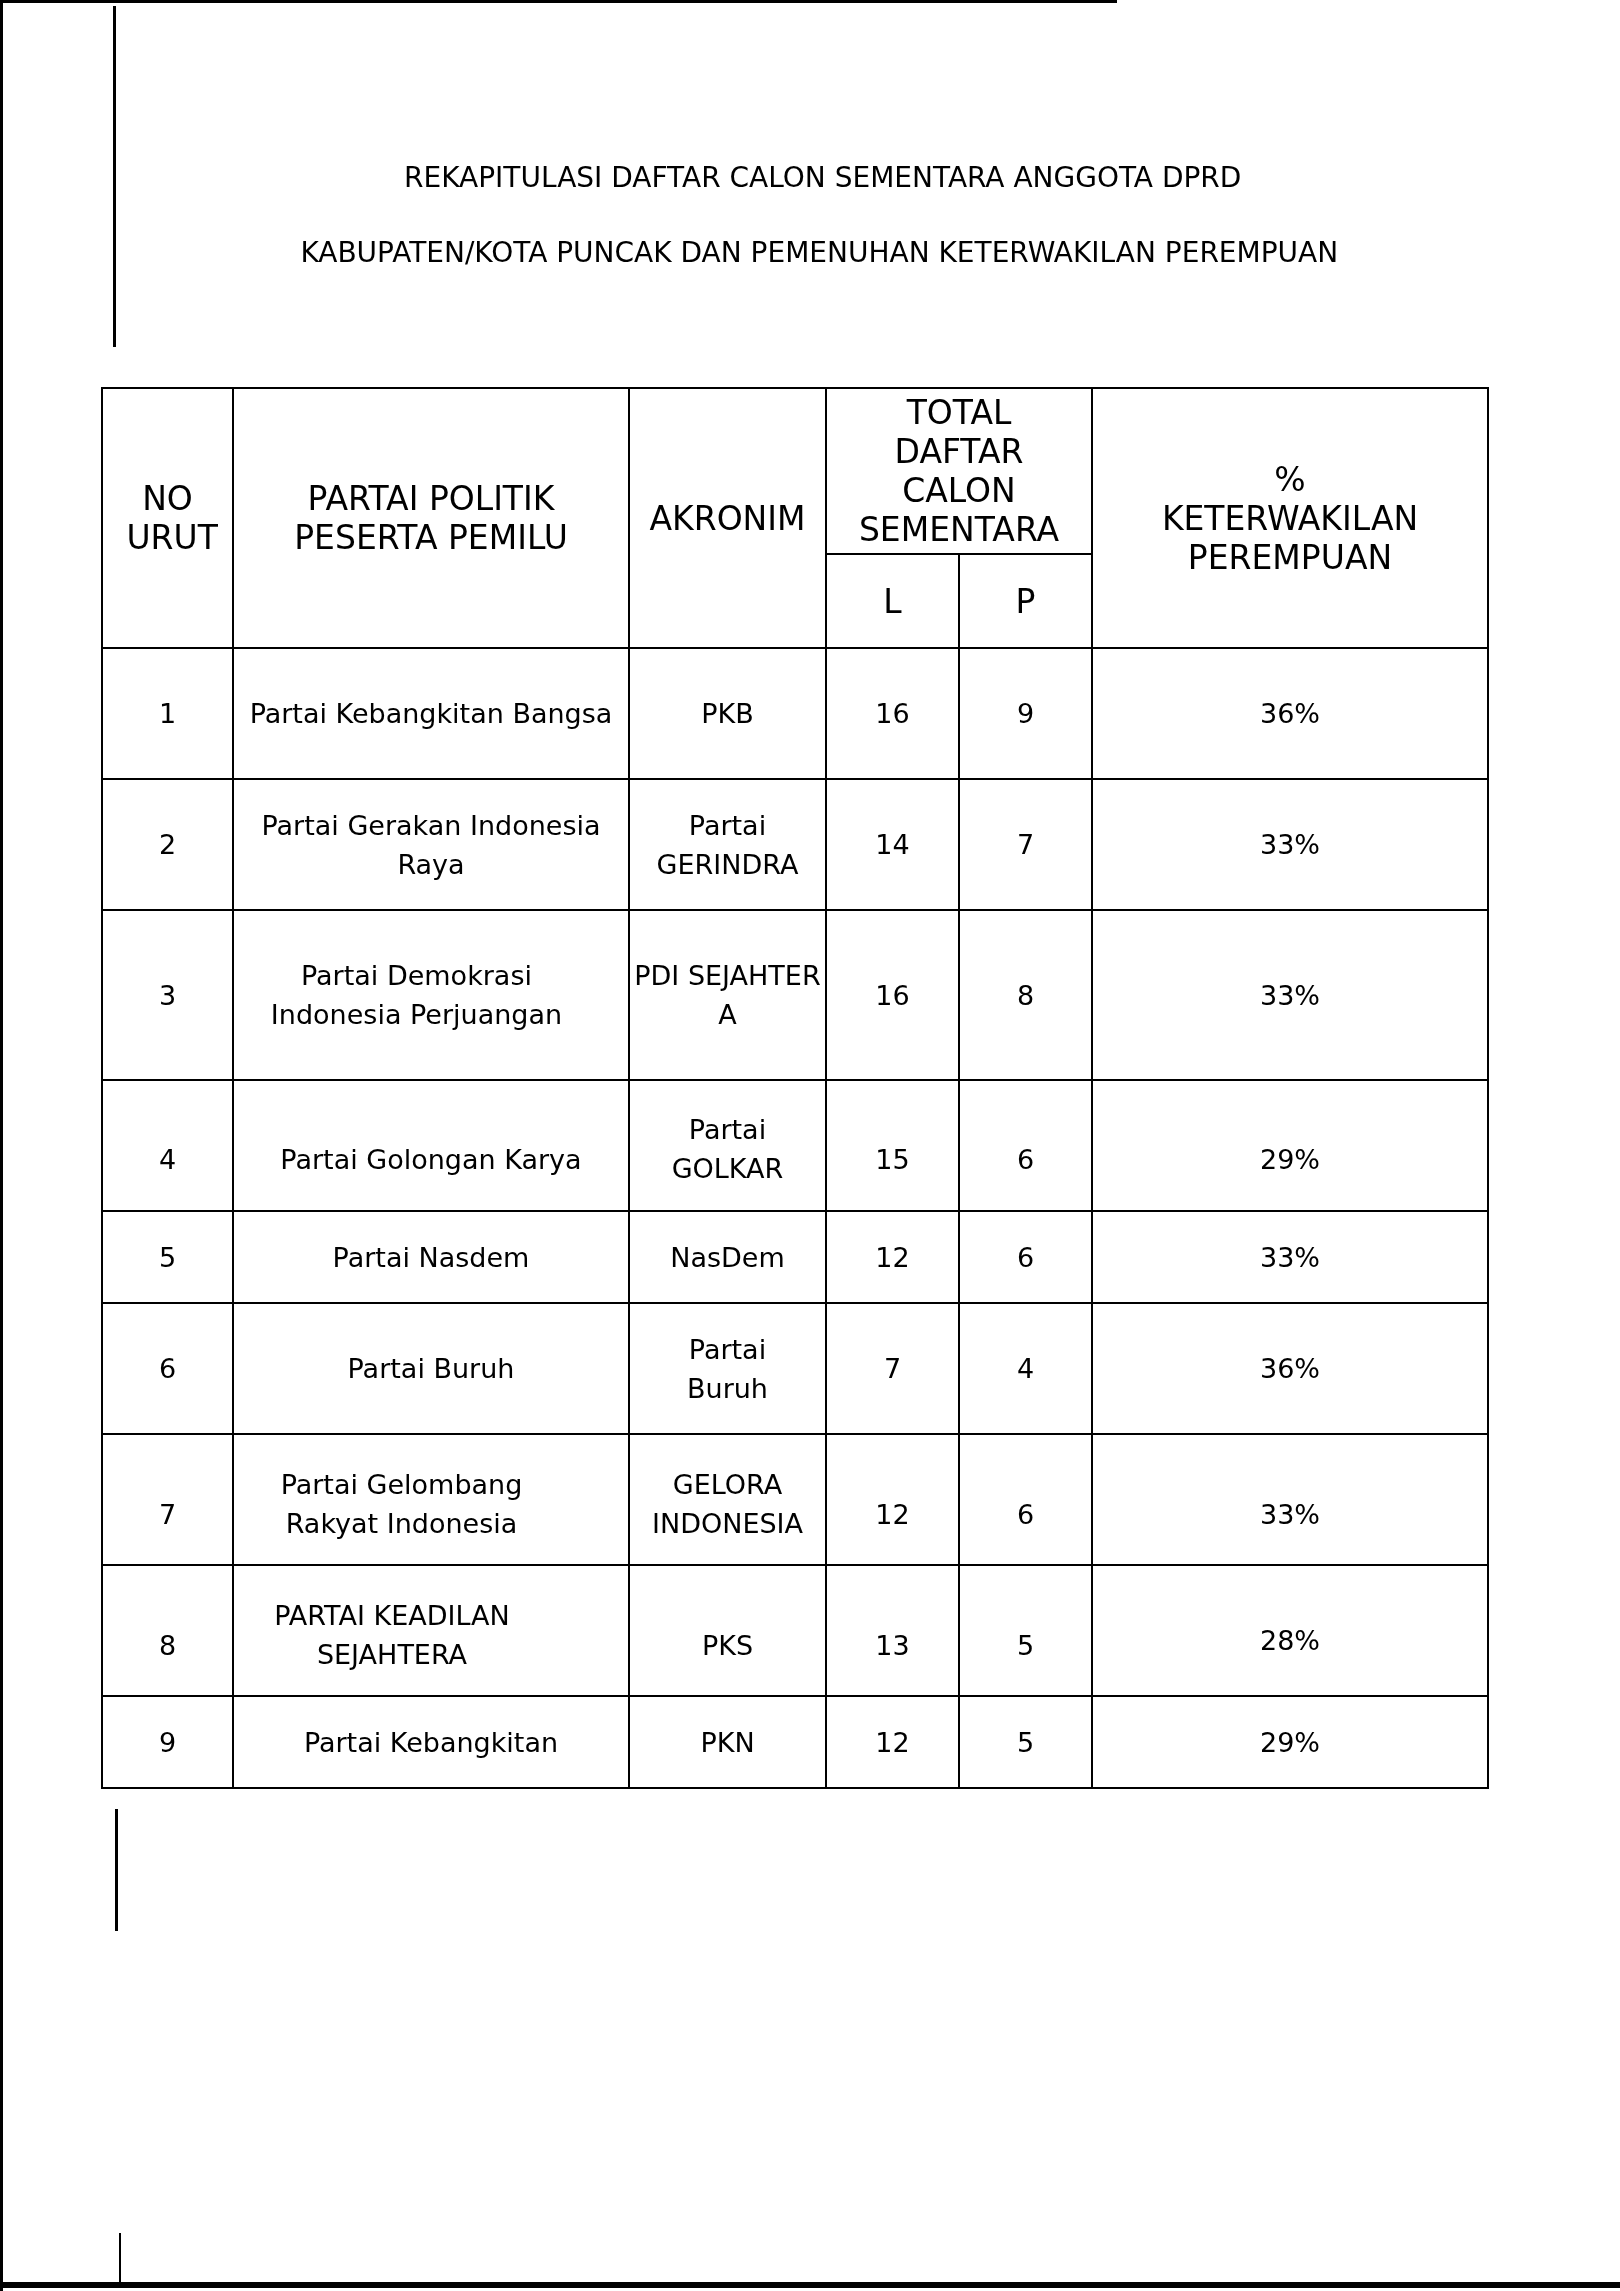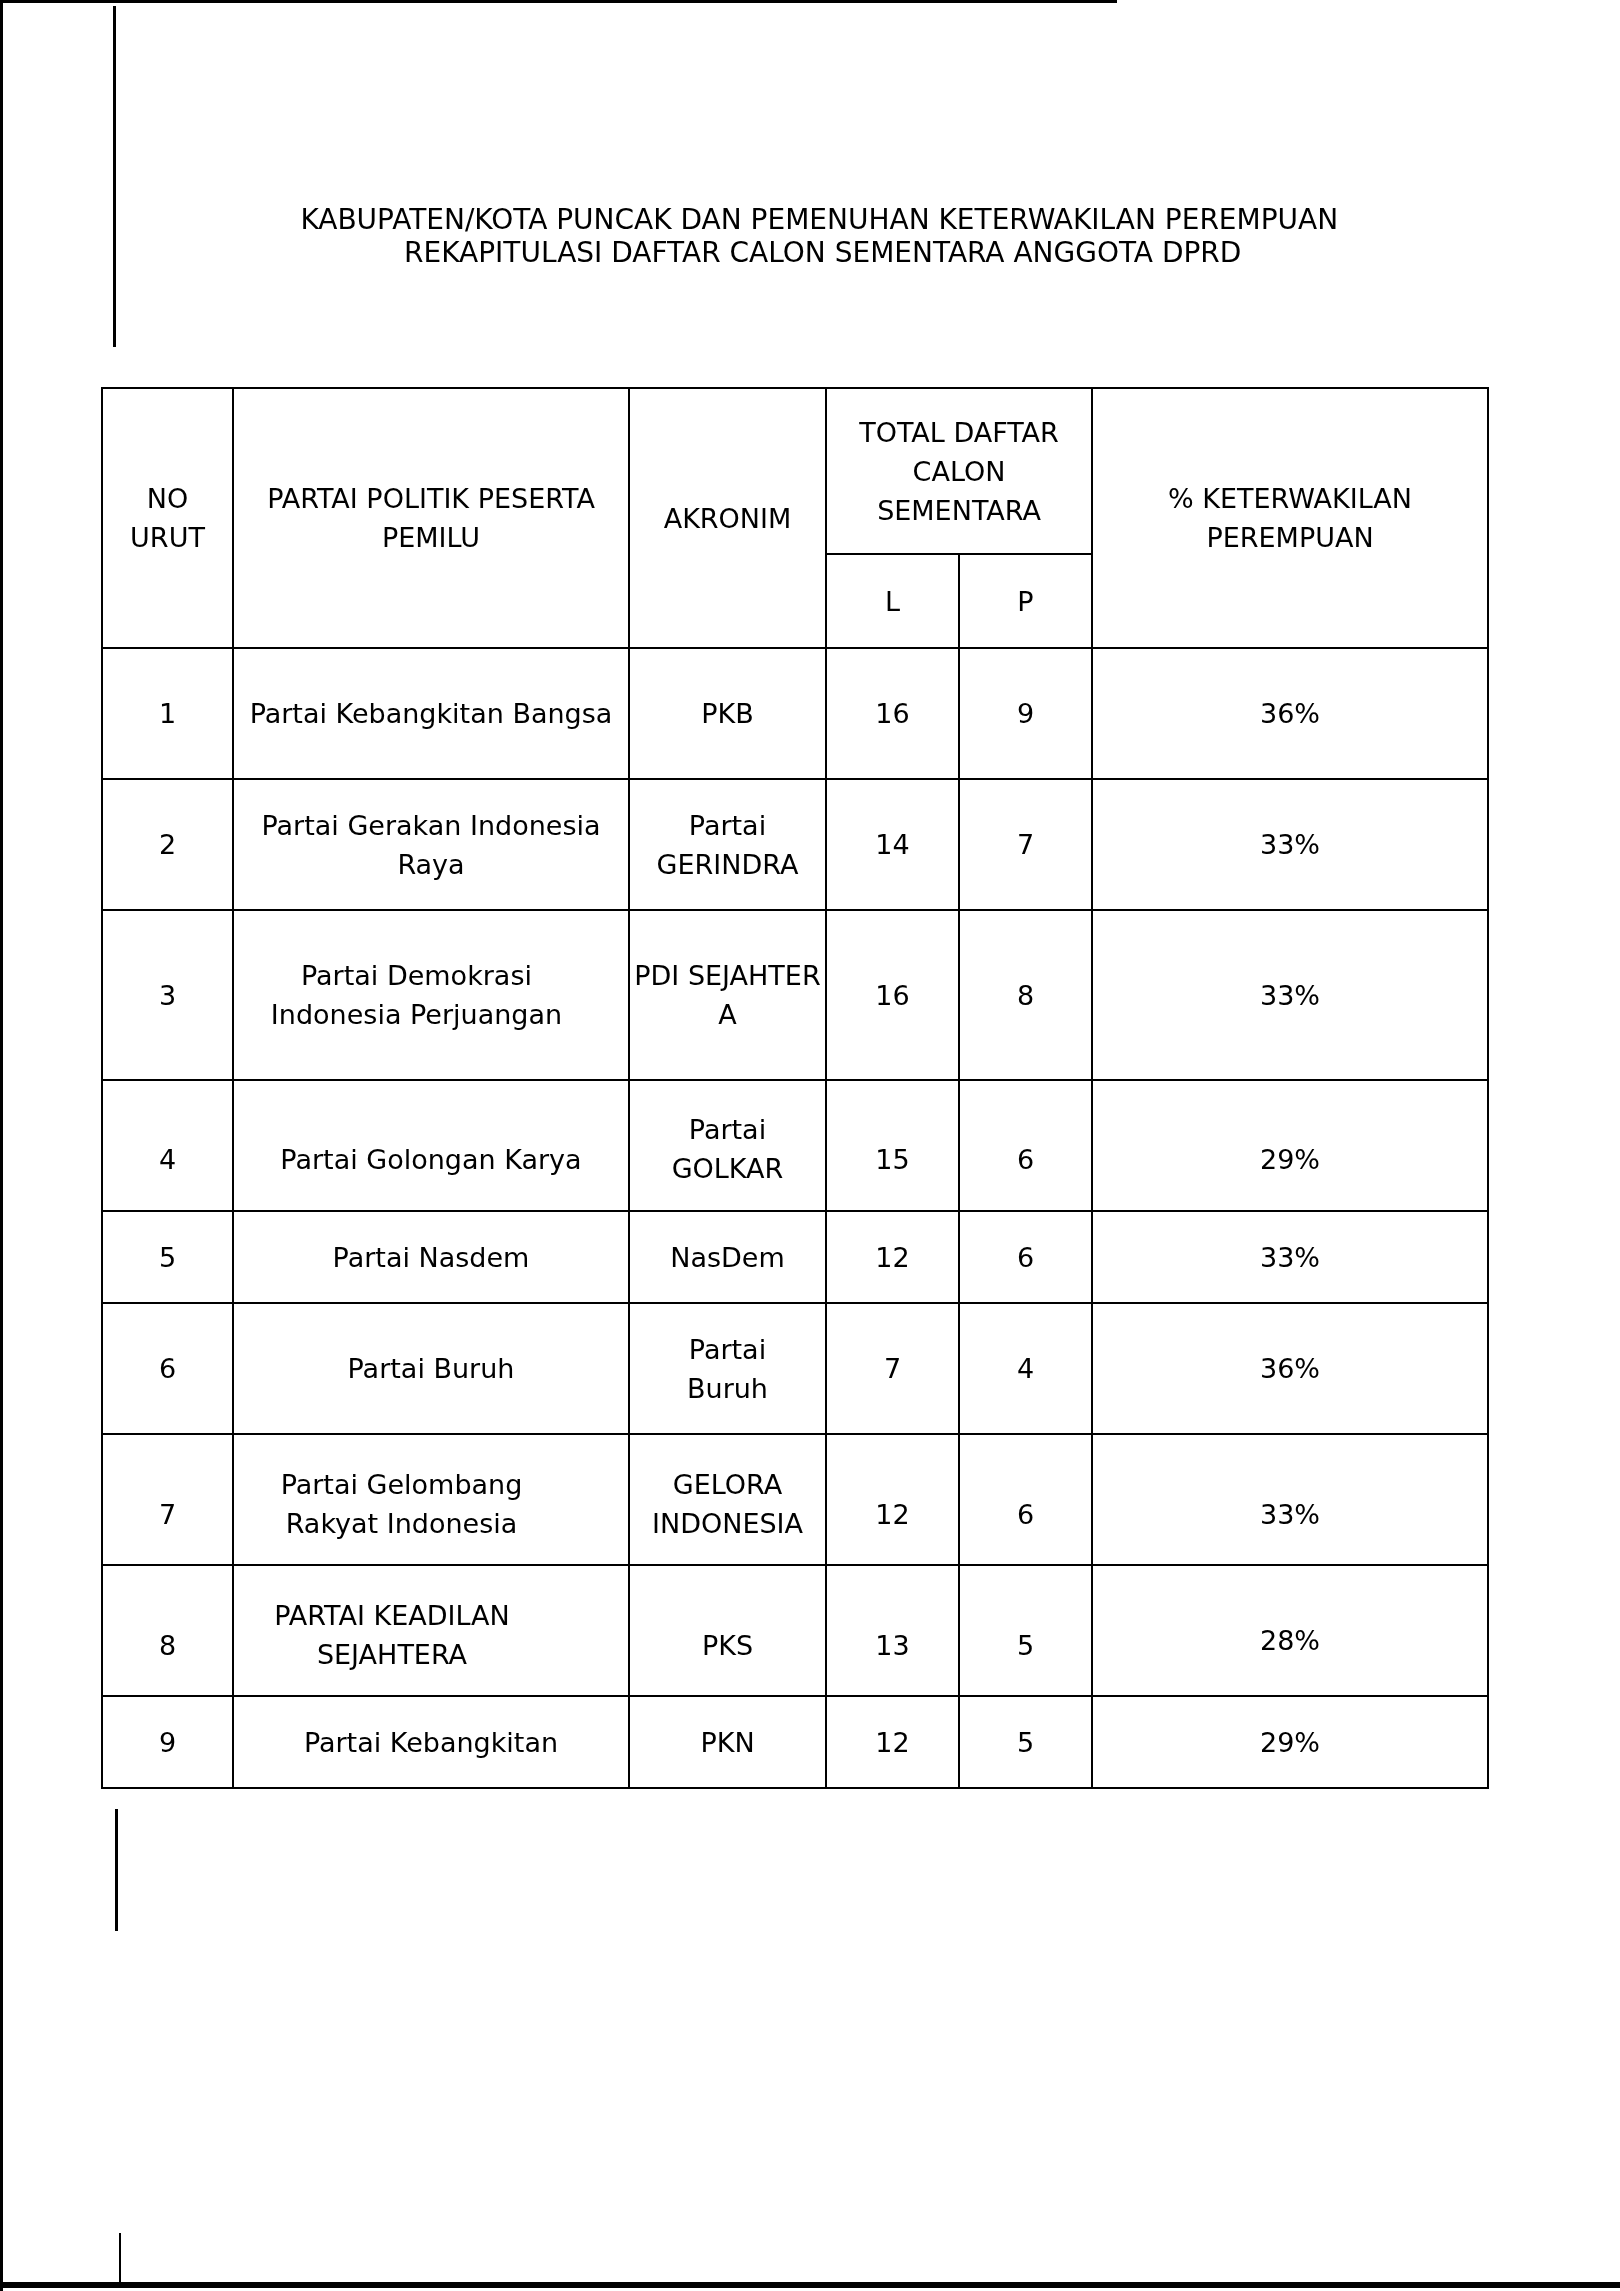--- a/index.html
+++ b/index.html
@@ -60,21 +60,21 @@
       font-size: 27px;
     }
     table.recap th, table.recap td {
       border: 2.9px solid #000;
       padding: 0;
       vertical-align: middle;
       text-align: center;
       font-weight: normal;
       line-height: 39px;
     }
-    table.recap th { font-size: 27px; }
+    table.recap th { font-size: 33px; }
     col.c-no { width: 131px; }
     col.c-party { width: 396px; }
     col.c-akr { width: 197px; }
     col.c-l { width: 133px; }
     col.c-p { width: 133px; }
     col.c-pct { width: 396px; }
 
     .h-top { height: 166px; }
     .h-bottom { height: 94px; }
     th.total-head { vertical-align: top; padding-top: 7.8px; }
@@ -90,22 +90,22 @@
 <body>
 
 <div class="edge-top"></div>
 <div class="edge-left-outer"></div>
 <div class="edge-left-inner"></div>
 <div class="edge-left-inner2"></div>
 <div class="edge-left-inner3"></div>
 <div class="edge-bottom"></div>
 
 <div class="title-block">
+  <p class="title-line l1">REKAPITULASI DAFTAR CALON SEMENTARA ANGGOTA DPRD</p>
   <p class="title-line l2">KABUPATEN/KOTA PUNCAK DAN PEMENUHAN KETERWAKILAN PEREMPUAN</p>
-  <p class="title-line l1">REKAPITULASI DAFTAR CALON SEMENTARA ANGGOTA DPRD</p>
 </div>
 
 <table class="recap">
   <colgroup>
     <col class="c-no">
       <col class="c-party">
       <col class="c-akr">
       <col class="c-l">
       <col class="c-p">
       <col class="c-pct">

